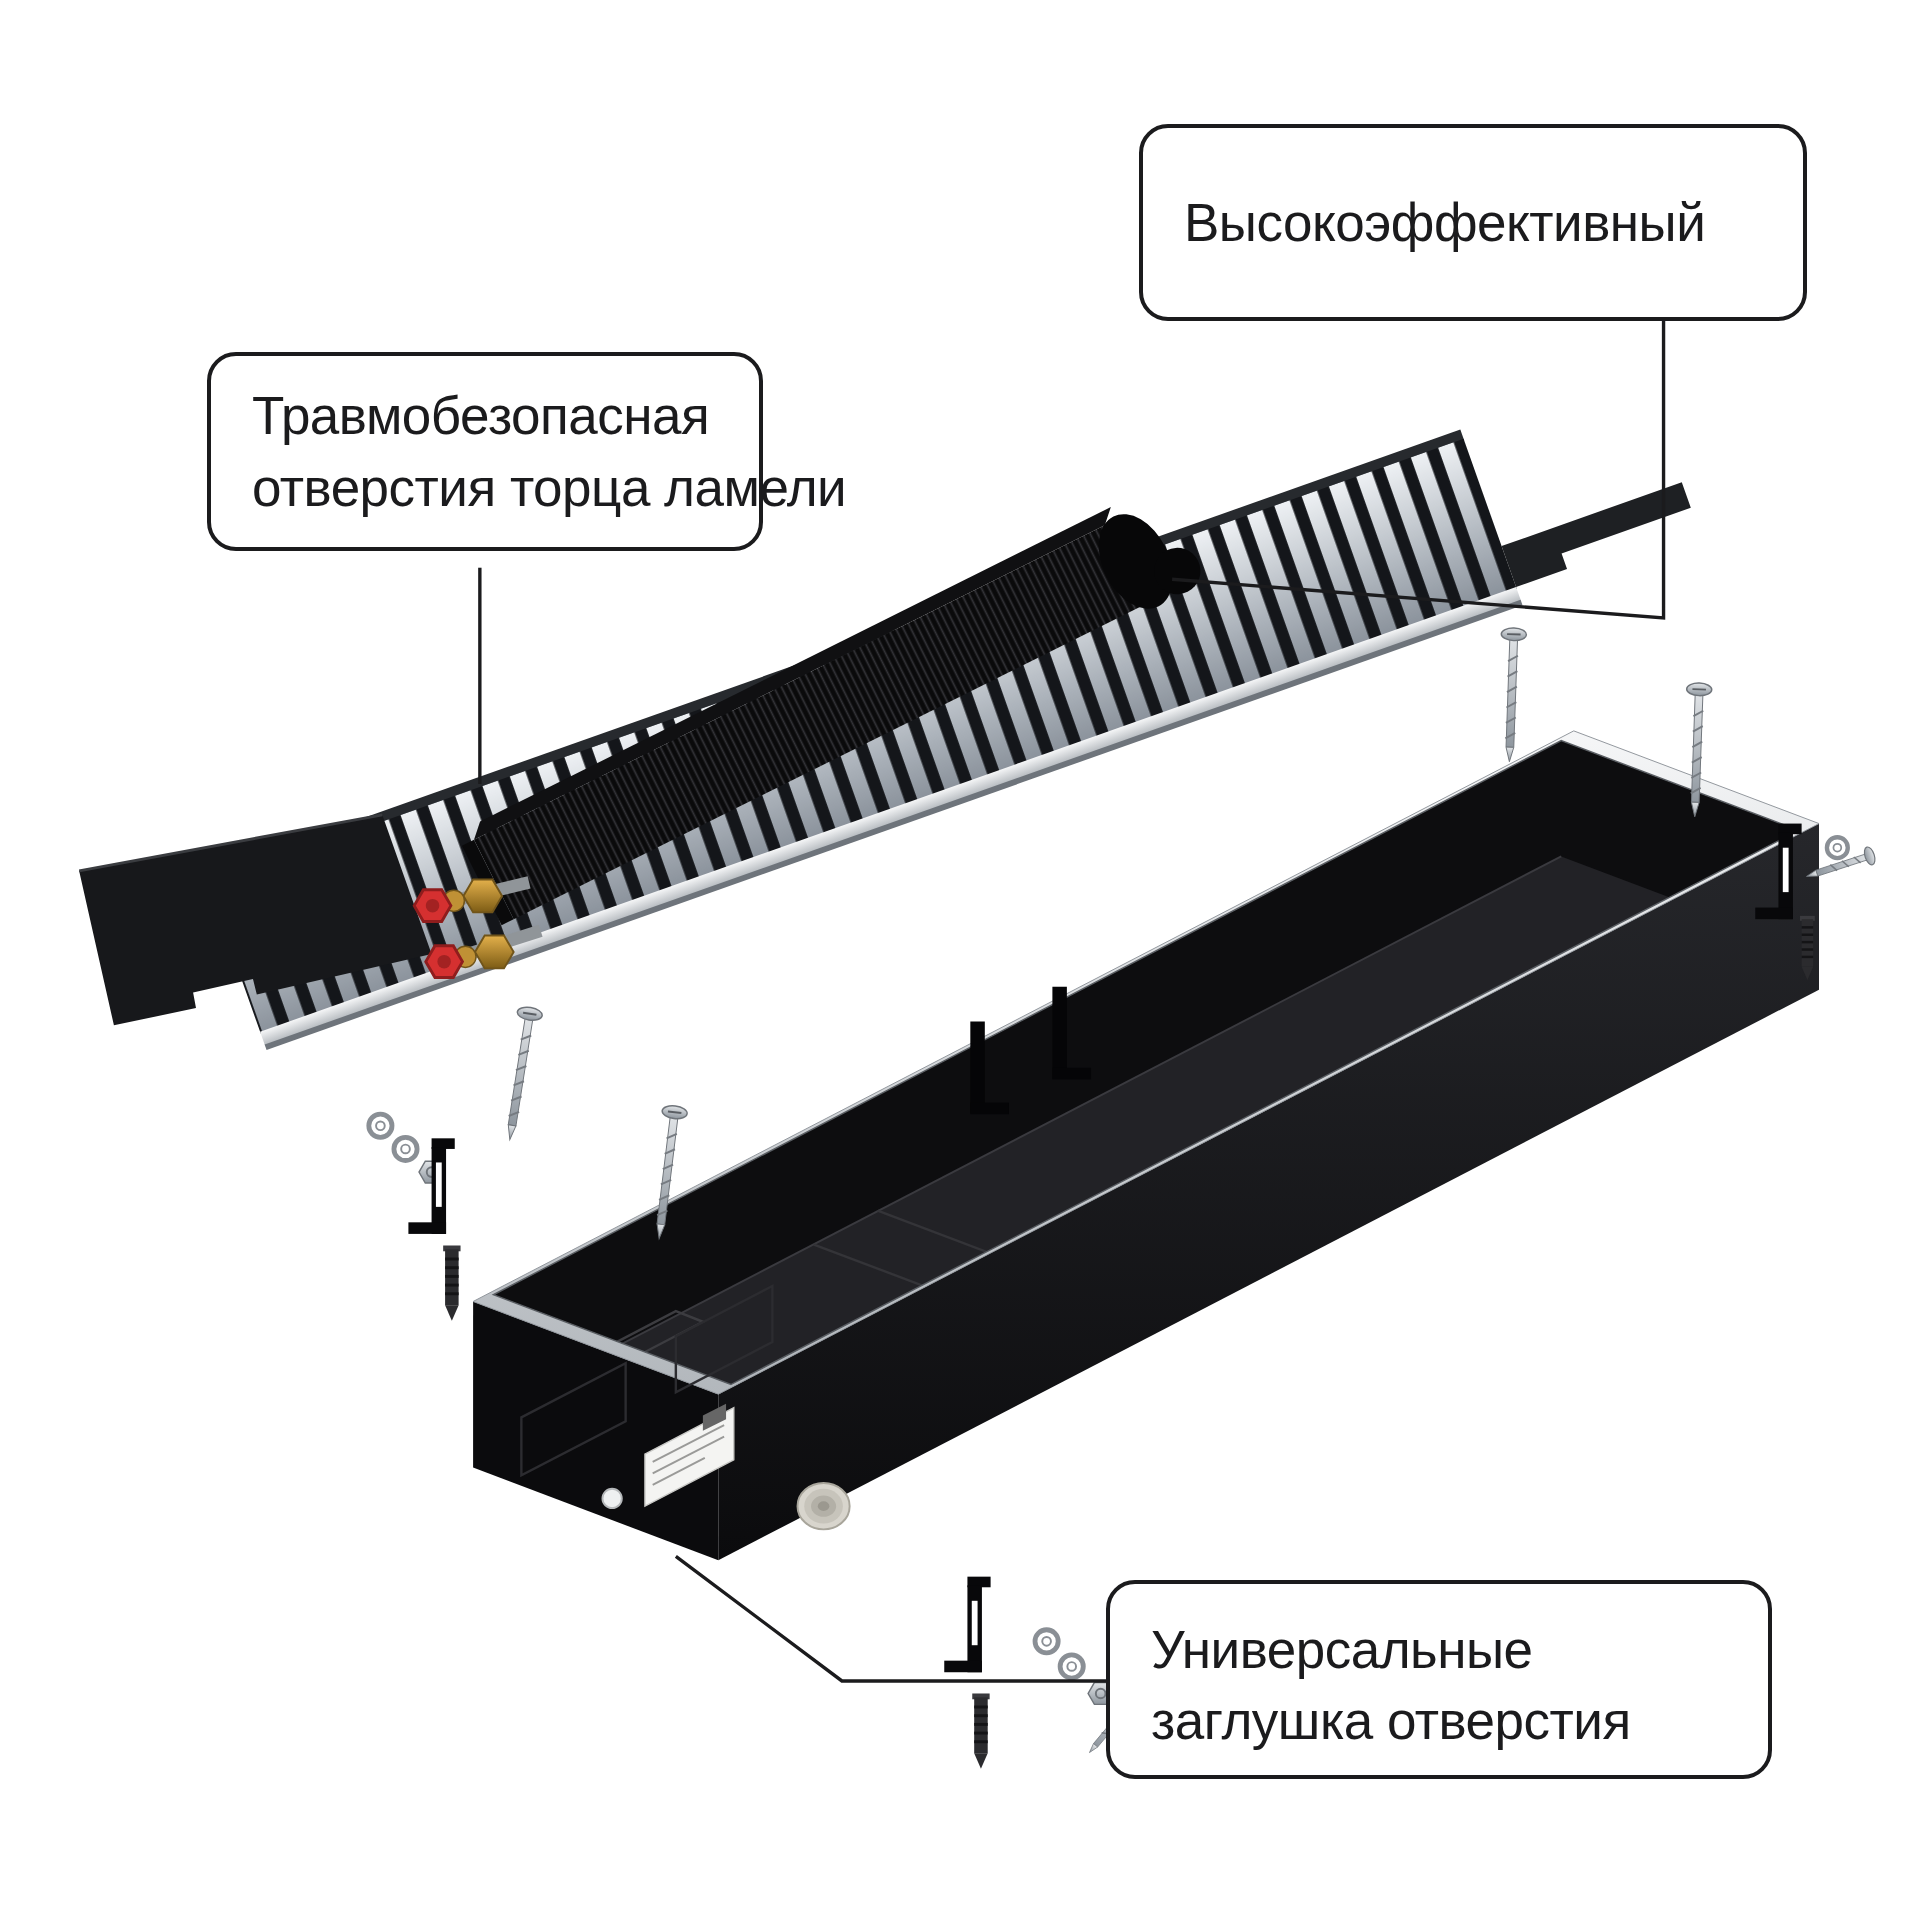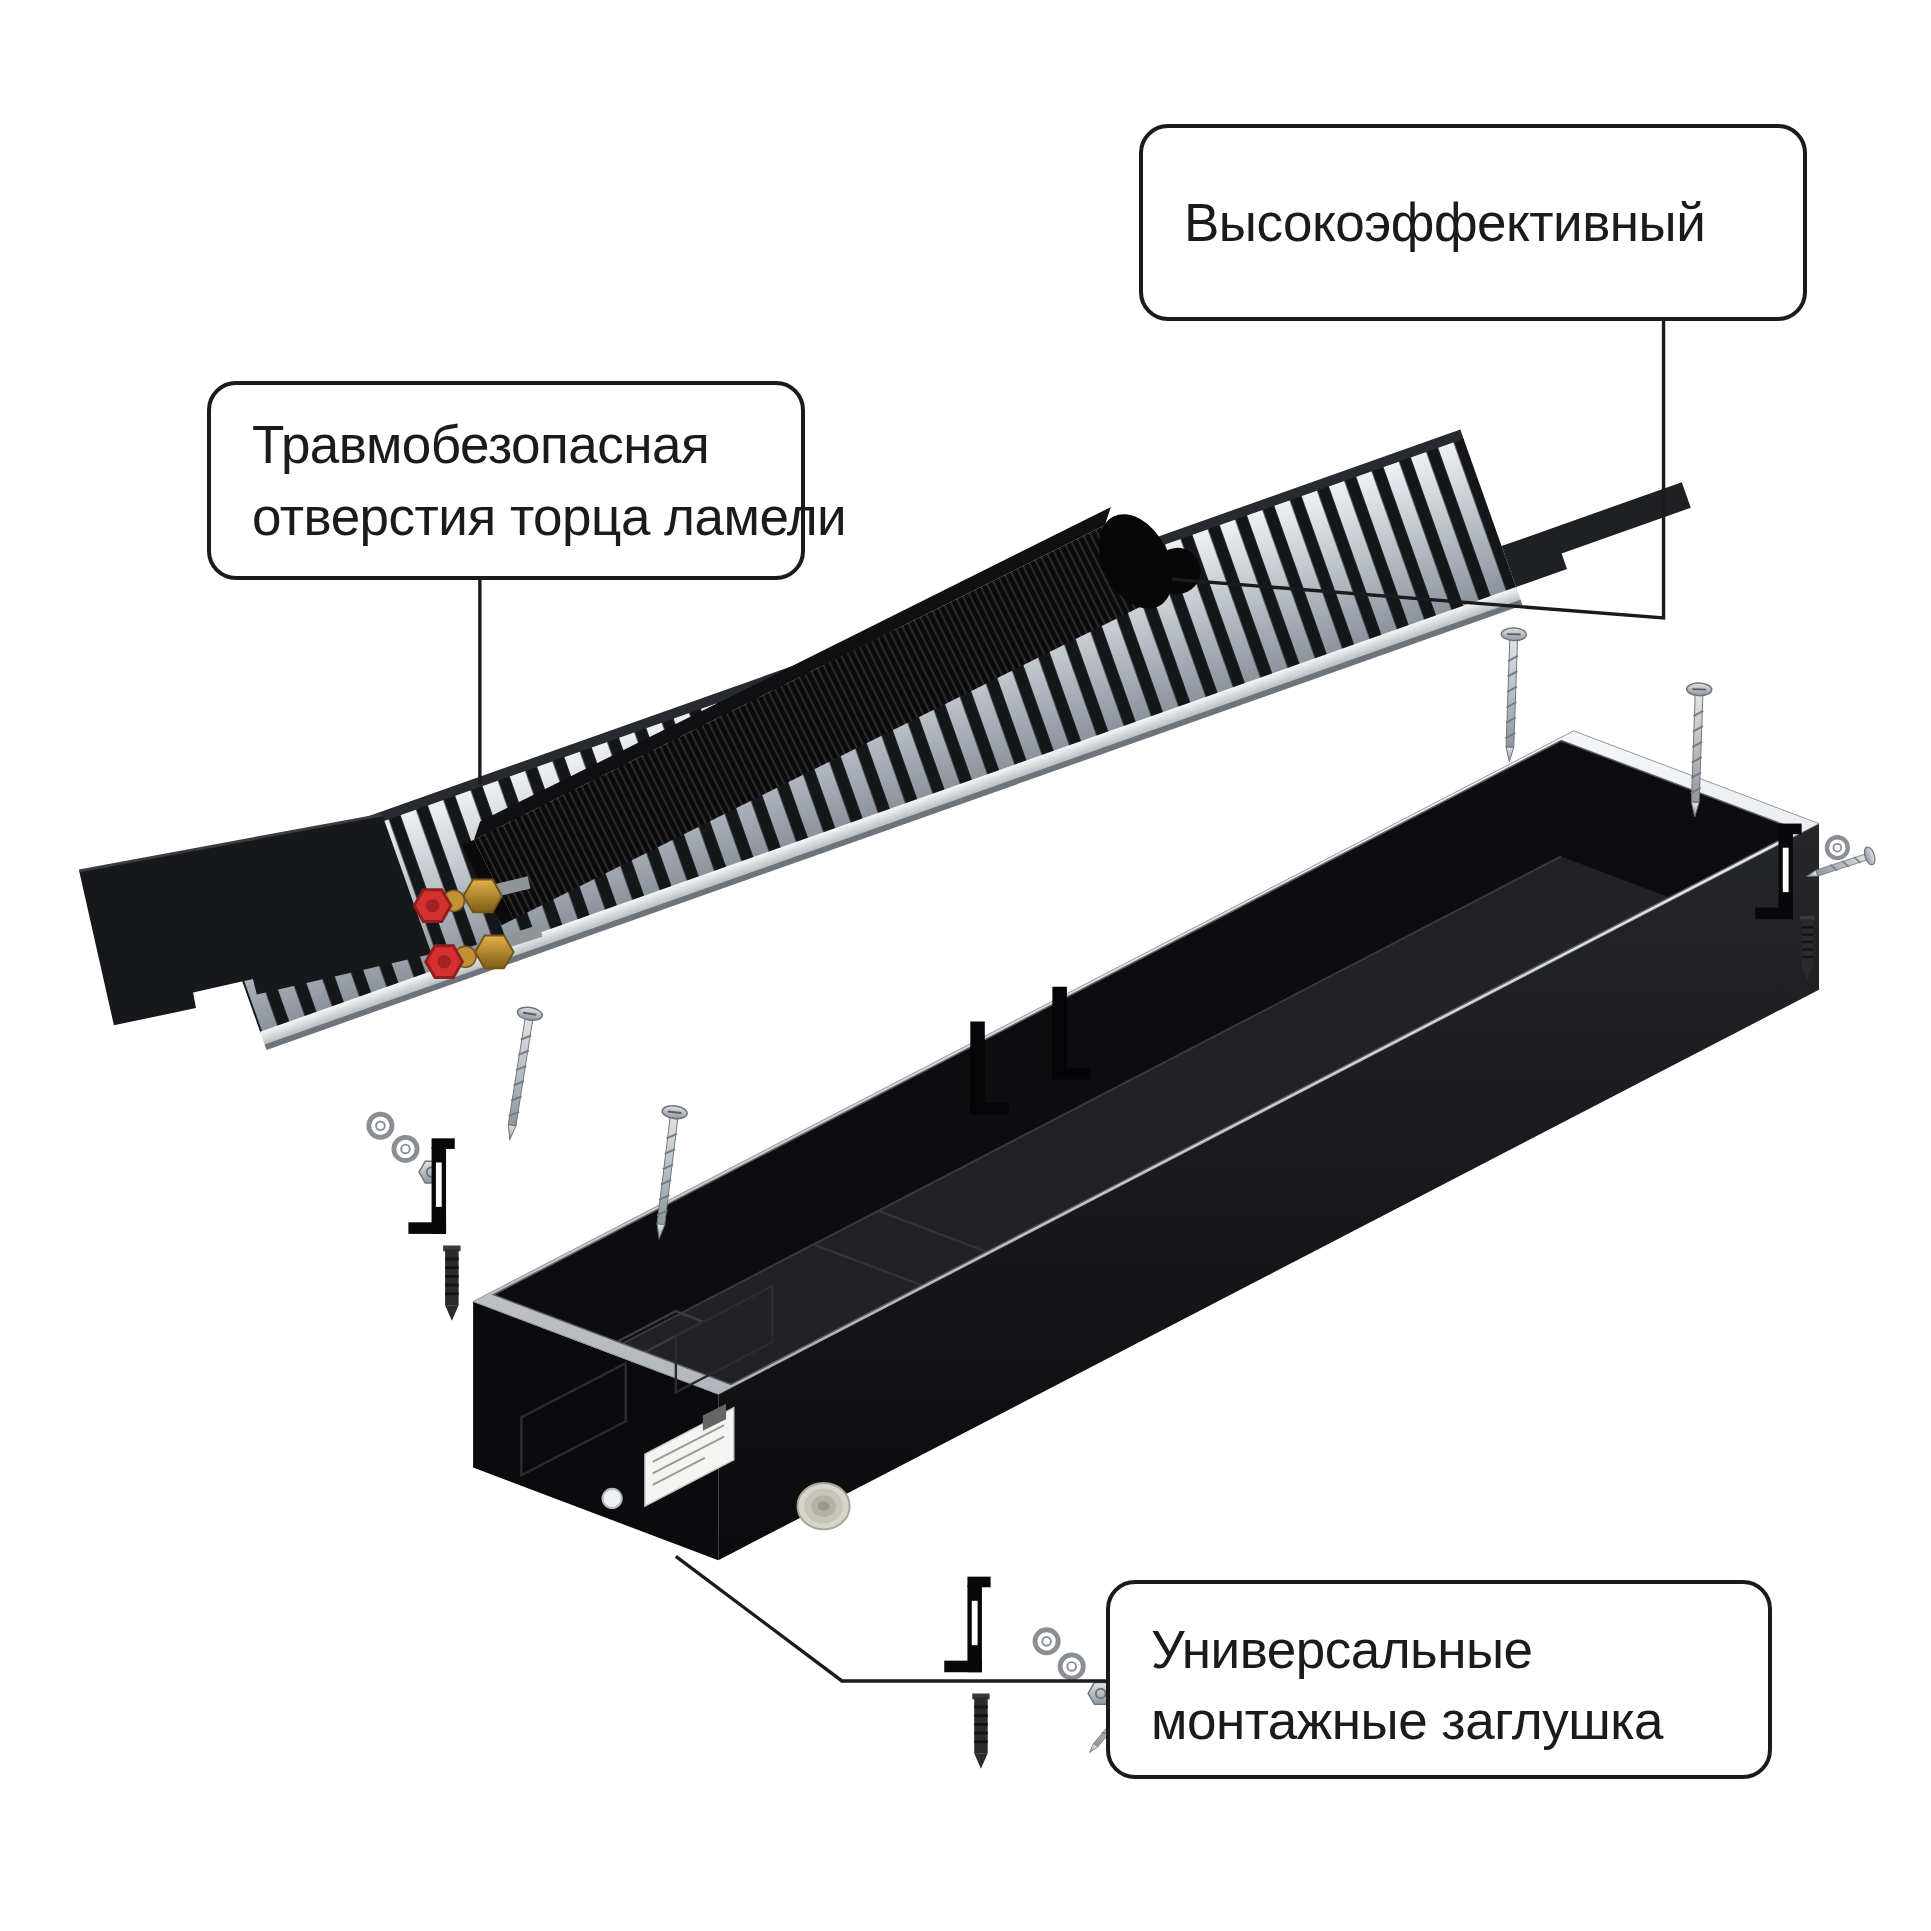--- a/index.html
+++ b/index.html
@@ -5,21 +5,21 @@
 <style>
   html,body{margin:0;padding:0;background:#ffffff;}
   #stage{position:relative;width:1931px;height:1931px;background:#ffffff;overflow:hidden;
          font-family:"Liberation Sans",sans-serif;}
   #art{position:absolute;left:0;top:0;width:1931px;height:1931px;}
   .callout{position:absolute;box-sizing:border-box;background:#ffffff;border:4.8px solid #1b1b1d;
            border-radius:29px;display:flex;flex-direction:column;justify-content:center;
            padding:19.3px 41px;color:#1b1b1d;font-size:53px;line-height:1.34;letter-spacing:-0.5px;}
   .callout .ln{white-space:nowrap;}
   #callout-heat{left:1139px;top:124px;width:668px;height:197px;}
-  #callout-cap{left:207px;top:381px;width:598px;height:199px;}
+  #callout-cap{left:207px;top:352px;width:556px;height:199px;}
   #callout-holes{left:1106px;top:1580px;width:666px;height:199px;justify-content:flex-end;}
 </style>
 </head>
 <body>
 
 <div id="stage">
 
 <svg id="art" viewBox="0 0 2000 2000" xmlns="http://www.w3.org/2000/svg">
   <defs>
     <linearGradient id="slatGrad" x1="0" y1="0" x2="0" y2="1">
@@ -220,17 +220,17 @@
   <span class="ln">Высокоэффективный</span>
 </div>
 
 <div class="callout" id="callout-cap">
   <span class="ln">Травмобезопасная</span>
   <span class="ln">отверстия торца ламели</span>
 </div>
 
 <div class="callout" id="callout-holes">
   <span class="ln">Универсальные</span>
-  <span class="ln">монтажные заглушка</span>
+  <span class="ln">заглушка отверстия</span>
 </div>
 
 </div>
 
 
 </body></html>

